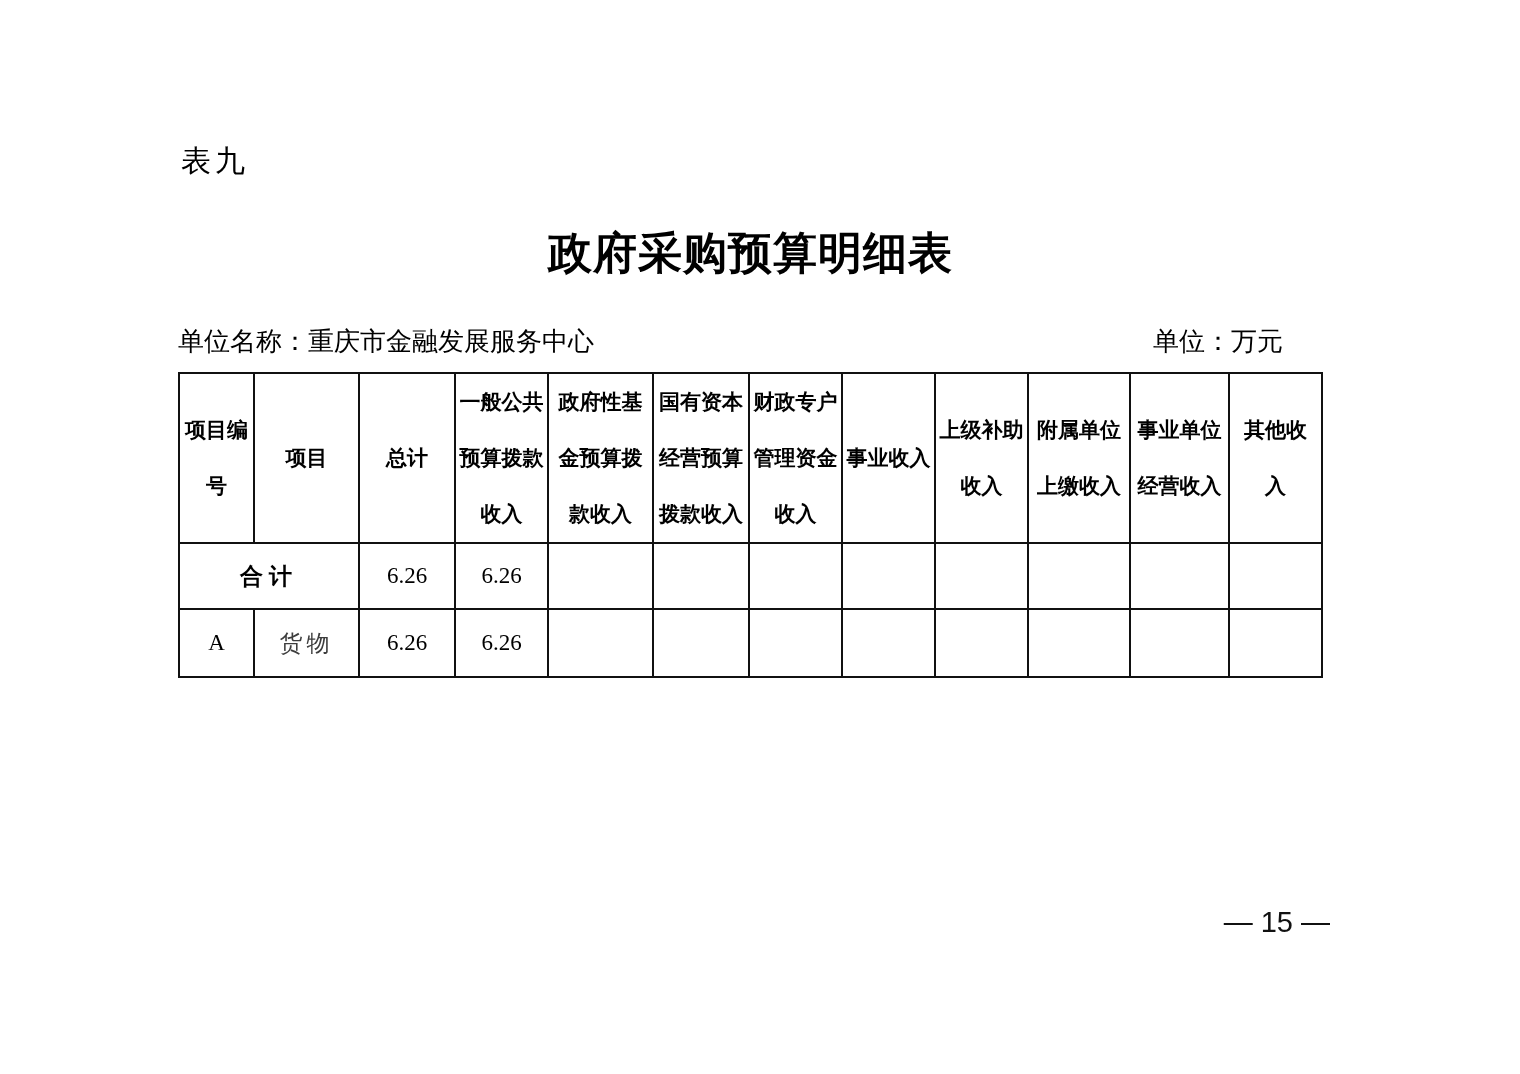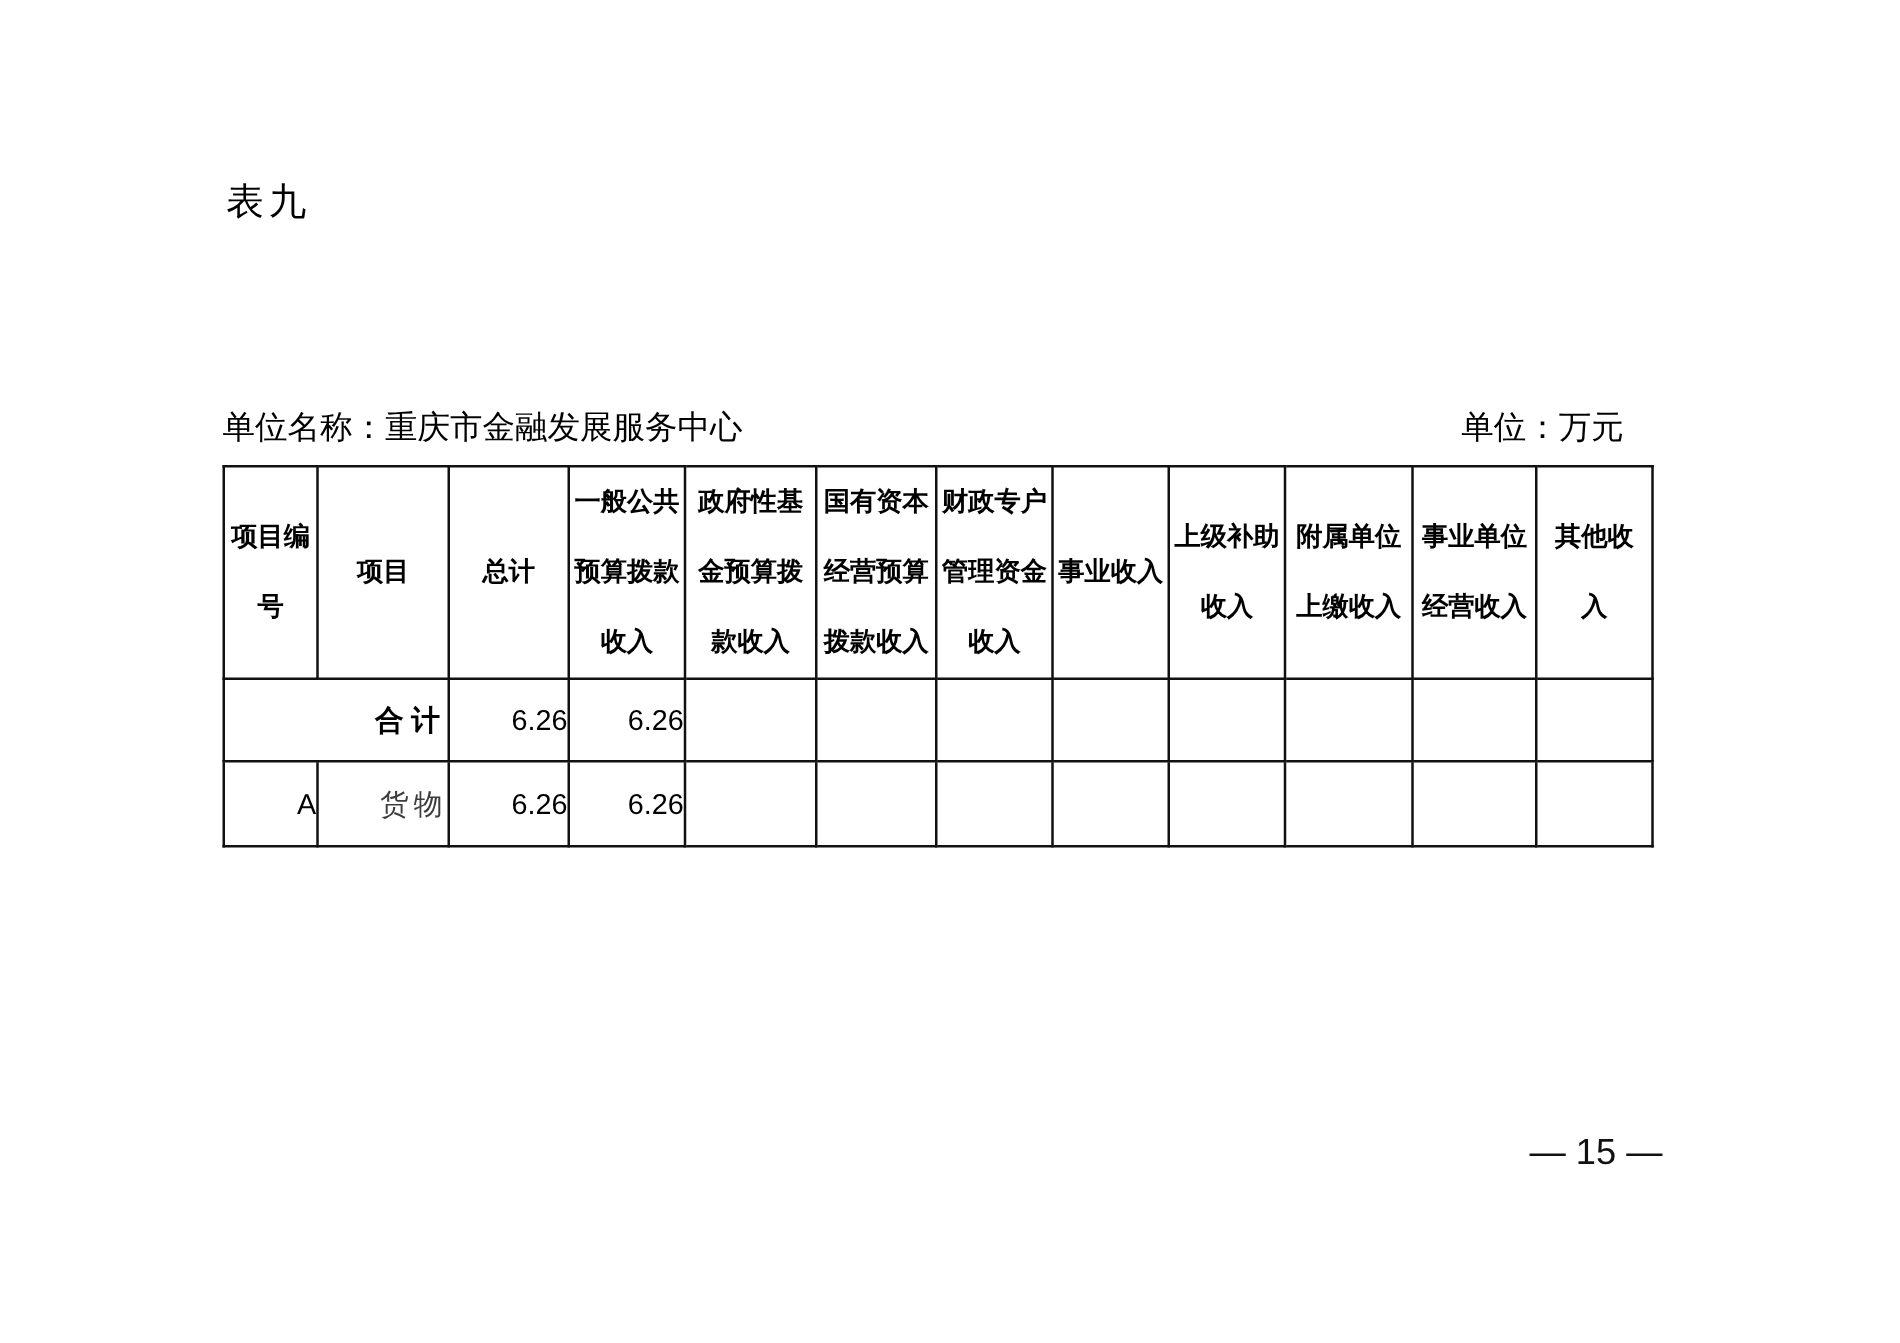--- a/index.html
+++ b/index.html
@@ -39,21 +39,21 @@
     left: 178px;
     top: 324px;
     width: 1145px;
     display: flex;
     justify-content: space-between;
     align-items: flex-start;
     font-family: "Liberation Serif", serif;
     font-size: 26px;
     gap: 36px;
   }
-  .meta-row .unit { margin-right: 24px; }
+  .meta-row .unit { margin-right: 40px; }
   table.budget {
     position: absolute;
     left: 178px;
     top: 372px;
     width: 1145px;
     border-collapse: collapse;
     table-layout: fixed;
   }
   table.budget th, table.budget td {
     border: 2px solid #111111;
@@ -68,21 +68,22 @@
     font-weight: bold;
     font-size: 21px;
     line-height: 56px;
     white-space: pre-line;
   }
   tr.row-total { height: 66px; }
   tr.row-item  { height: 68px; }
   table.budget td {
     font-size: 23px;
     vertical-align: middle;
-    text-align: right;
+    text-align: center;
+    font-family: Liberation Serif, serif;
   }
   td.num {
     text-align: right;
     padding-right: 5px;
     font-family: "Liberation Sans", sans-serif;
   }
   td.row-label {
     font-weight: bold;
     font-size: 22px;
     letter-spacing: 6px;
@@ -109,20 +110,21 @@
     color: #111111;
   }
 </style>
 </head>
 <body>
 
 <div class="page">
 
   <div class="table-label">表九</div>
 
+  <div class="doc-title">政府采购预算明细表</div>
 
   <div class="meta-row">
     <span class="unit-name">单位名称：重庆市金融发展服务中心</span>
     <span class="unit">单位：万元</span>
   </div>
 
   <table class="budget">
     <colgroup>
       <col style="width:75px">
       <col style="width:105px">

